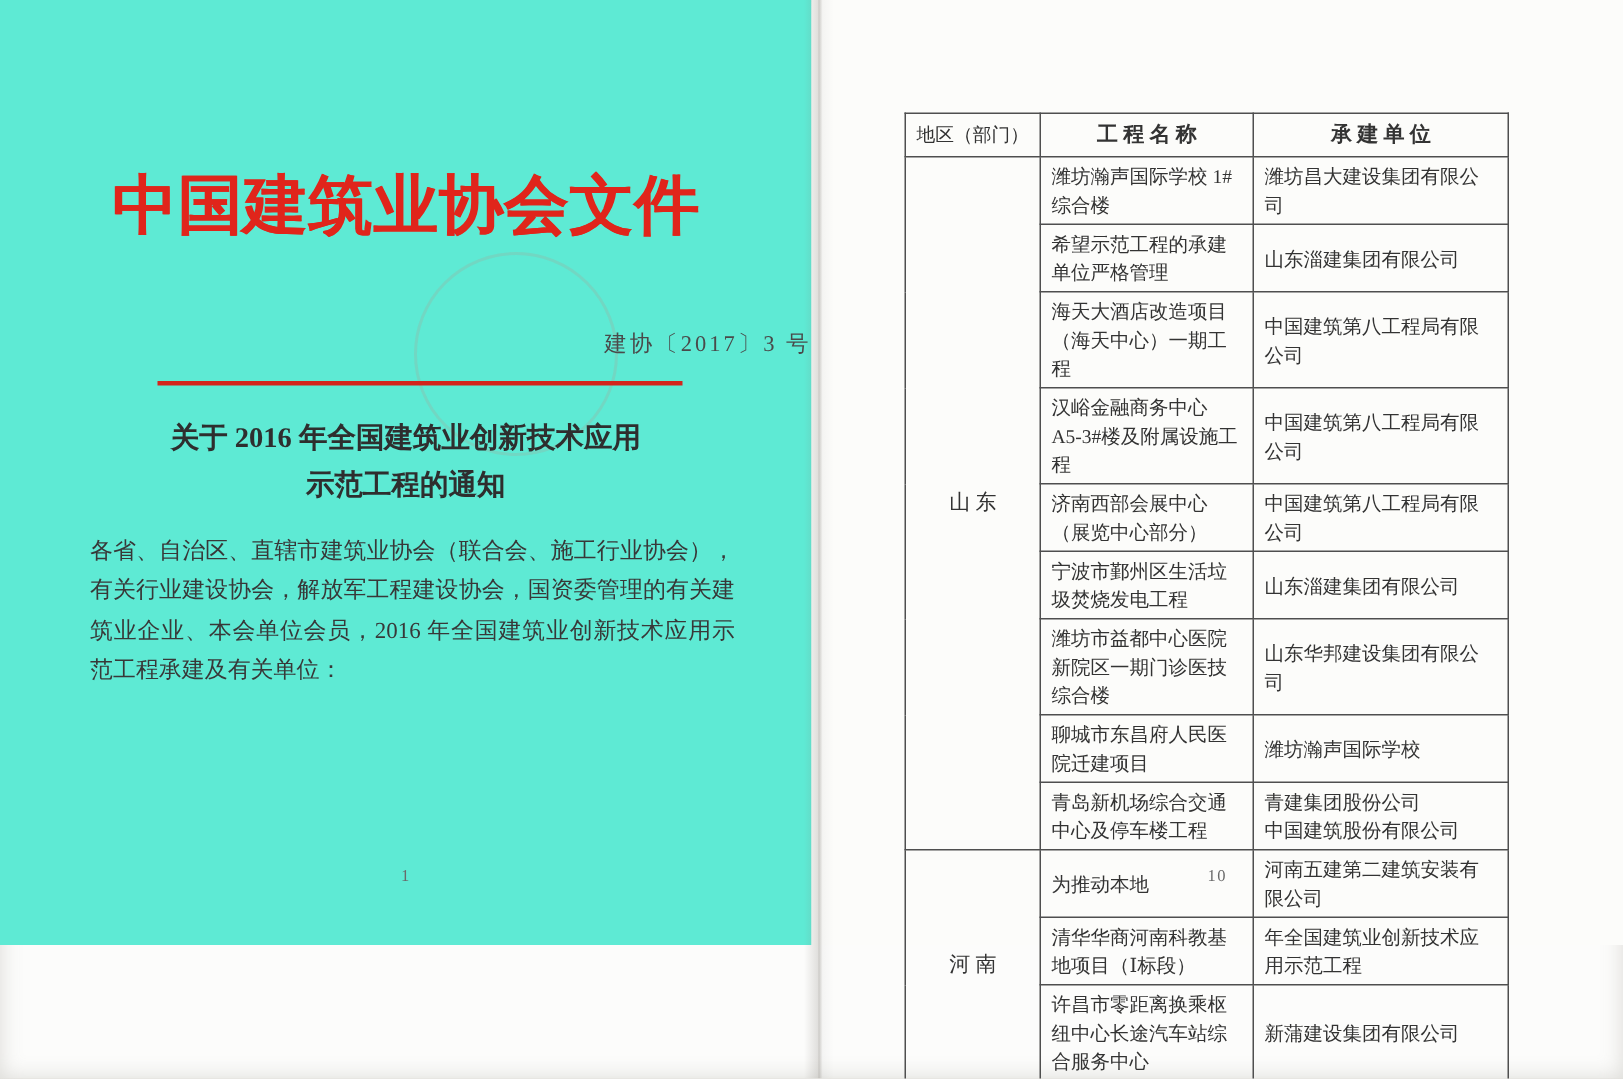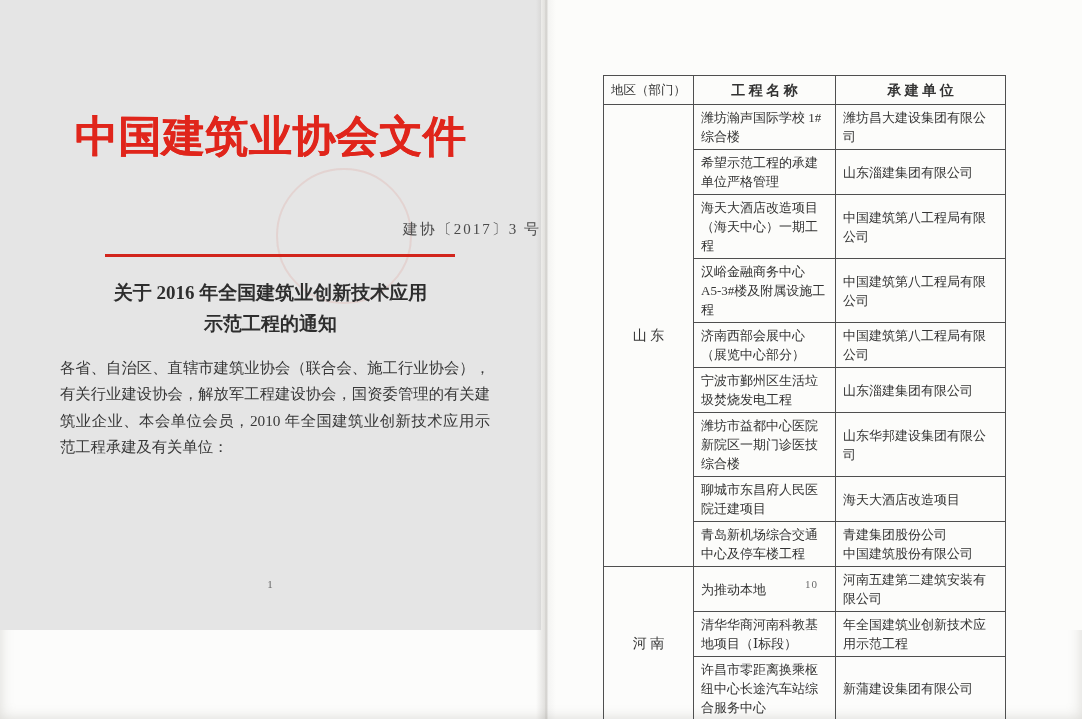--- a/index.html
+++ b/index.html
@@ -17,21 +17,21 @@
     height: 719px;
     background: #fcfcfb;
     box-shadow: inset 0 0 14px rgba(120,115,105,0.25);
     color: #373737;
   }
   .page {
     position: absolute;
     top: 0;
     height: 630px;
   }
-  .page-left  { left: 0;    width: 541px; background: #e5e5e5; }
+  .page-left  { left: 0;    width: 541px; background: #5eead4; }
   .page-right { left: 541px; width: 541px; background: #fcfcfa; }
 
   .gutter {
     position: absolute;
     left: 536px;
     top: 0;
     width: 20px;
     height: 719px;
     background: linear-gradient(90deg,
       rgba(0,0,0,0) 0%,
@@ -176,21 +176,21 @@
     <div class="doc-number">建协〔2017〕3 号</div>
 
     <div class="red-rule"></div>
 
     <div class="notice-title">
       <div>关于 2016 年全国建筑业创新技术应用</div>
       <div>示范工程的通知</div>
     </div>
 
     <div class="doc-body">
-      <p>各省、自治区、直辖市建筑业协会（联合会、施工行业协会），有关行业建设协会，解放军工程建设协会，国资委管理的有关建筑业企业、本会单位会员，2010 年全国建筑业创新技术应用示范工程承建及有关单位：</p>
+      <p>各省、自治区、直辖市建筑业协会（联合会、施工行业协会），有关行业建设协会，解放军工程建设协会，国资委管理的有关建筑业企业、本会单位会员，2016 年全国建筑业创新技术应用示范工程承建及有关单位：</p>
     </div>
 
     <div class="page-num">1</div>
   </div>
 
   <div class="page page-right">
 
     <table class="projects-table">
       <colgroup>
         <col class="c-region">
@@ -229,21 +229,21 @@
           <tr>
             <td class="project-cell">宁波市鄞州区生活垃圾焚烧发电工程</td>
             <td class="contractor-cell">山东淄建集团有限公司</td>
           </tr>
           <tr>
             <td class="project-cell">潍坊市益都中心医院新院区一期门诊医技综合楼</td>
             <td class="contractor-cell">山东华邦建设集团有限公司</td>
           </tr>
           <tr>
             <td class="project-cell">聊城市东昌府人民医院迁建项目</td>
-            <td class="contractor-cell">海天大酒店改造项目</td>
+            <td class="contractor-cell">潍坊瀚声国际学校</td>
           </tr>
           <tr>
             <td class="project-cell">青岛新机场综合交通中心及停车楼工程</td>
             <td class="contractor-cell">青建集团股份公司<br>中国建筑股份有限公司</td>
           </tr>
           <tr>
             <td class="region-cell" rowspan="3">河 南</td>
             <td class="project-cell">为推动本地</td>
             <td class="contractor-cell">河南五建第二建筑安装有限公司</td>
           </tr>

